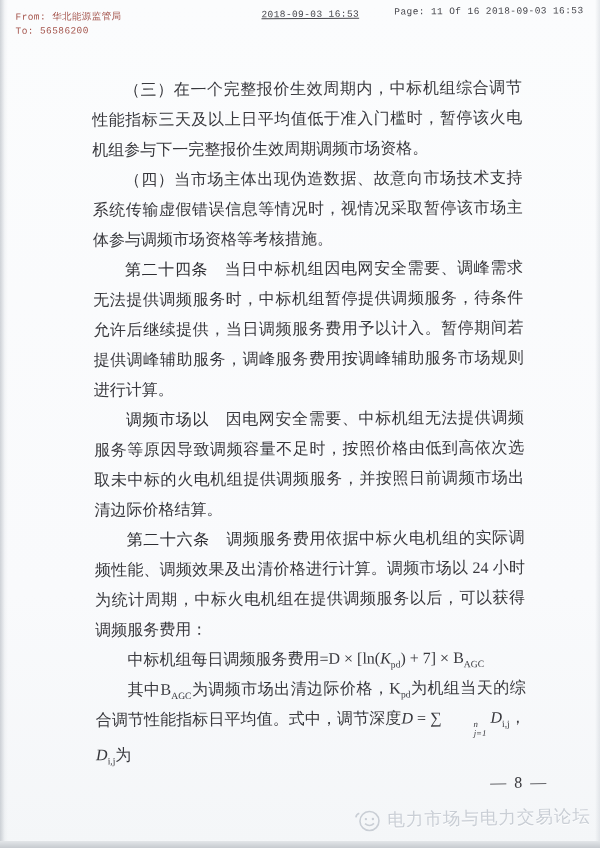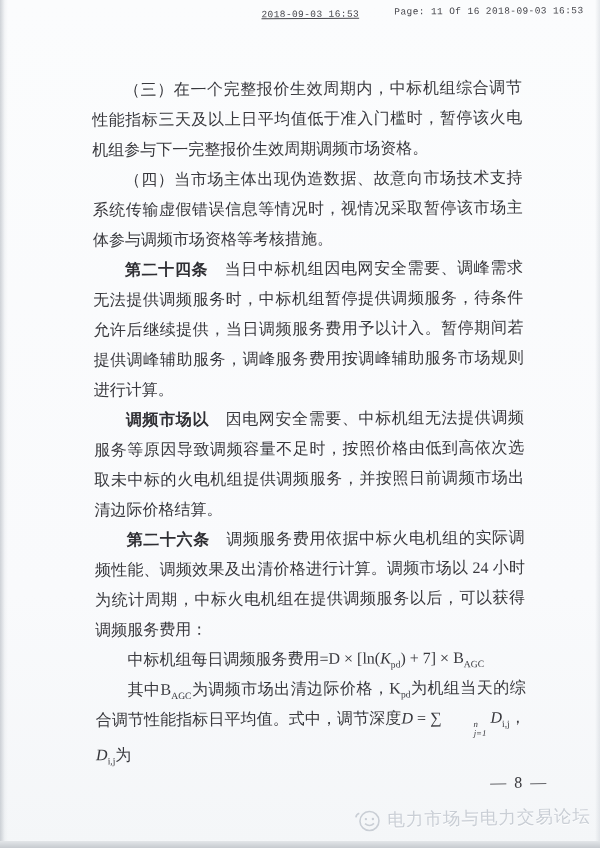--- a/index.html
+++ b/index.html
@@ -41,21 +41,21 @@
   .fh-left{position:absolute;left:18px;top:9px;line-height:14px;color:var(--header-red,#a5554d);}
   .fh-center{position:absolute;left:264px;top:9px;color:#46464c;text-decoration:underline;}
   .fh-right{position:absolute;right:14px;top:7px;color:#46464c;}
   
   .doc-body{
     position:absolute;left:94px;top:74px;width:430px;
     font-size:16px;line-height:30px;color:var(--ink,#38383d);
     text-align:justify;
   }
   .para{margin:0;text-indent:2em;}
-  .para .b{font-weight:bold;color:#2e2e33;}
+  .para .b{font-weight:normal;color:#2e2e33;}
   .para .i{font-style:italic;}
   .para sub{font-size:.6em;line-height:0;}
   .stack{
     display:inline-flex;flex-direction:column;vertical-align:-0.45em;
     font-size:.55em;line-height:1.02;font-style:italic;text-align:left;
   }
   .pagenum{text-align:right;text-indent:0;margin-right:-22px;letter-spacing:2px;}
   
   .watermark{
     position:absolute;right:12px;top:806px;
@@ -68,20 +68,24 @@
   }
   .watermark svg{display:block;}
 </style>
 </head>
 <body>
 
 <div class="page">
   <div class="sheet">
 
     <div class="fax-header">
+      <div class="fh-left">
+        <div>From: 华北能源监管局</div>
+        <div>To: 56586200</div>
+      </div>
       <div class="fh-center">2018-09-03 16:53</div>
       <div class="fh-right">Page: 11 Of 16  2018-09-03 16:53</div>
     </div>
 
     <div class="doc-body" id="docBody">
         <div class="para"><span>（三）在一个完整报价生效周期内，中标机组综合调节性能指标三天及以上日平均值低于准入门槛时，暂停该火电机组参与下一完整报价生效周期调频市场资格。</span></div>
         <div class="para"><span>（四）当市场主体出现伪造数据、故意向市场技术支持系统传输虚假错误信息等情况时，视情况采取暂停该市场主体参与调频市场资格等考核措施。</span></div>
         <div class="para"><span class="b">第二十四条</span><span>　当日中标机组因电网安全需要、调峰需求无法提供调频服务时，中标机组暂停提供调频服务，待条件允许后继续提供，当日调频服务费用予以计入。暂停期间若提供调峰辅助服务，调峰服务费用按调峰辅助服务市场规则进行计算。</span></div>
         <div class="para"><span class="b">调频市场以</span><span>　因电网安全需要、中标机组无法提供调频服务等原因导致调频容量不足时，按照价格由低到高依次选取未中标的火电机组提供调频服务，并按照日前调频市场出清边际价格结算。</span></div>
         <div class="para"><span class="b">第二十六条</span><span>　调频服务费用依据中标火电机组的实际调频性能、调频效果及出清价格进行计算。调频市场以 24 小时为统计周期，中标火电机组在提供调频服务以后，可以获得调频服务费用：</span></div>

